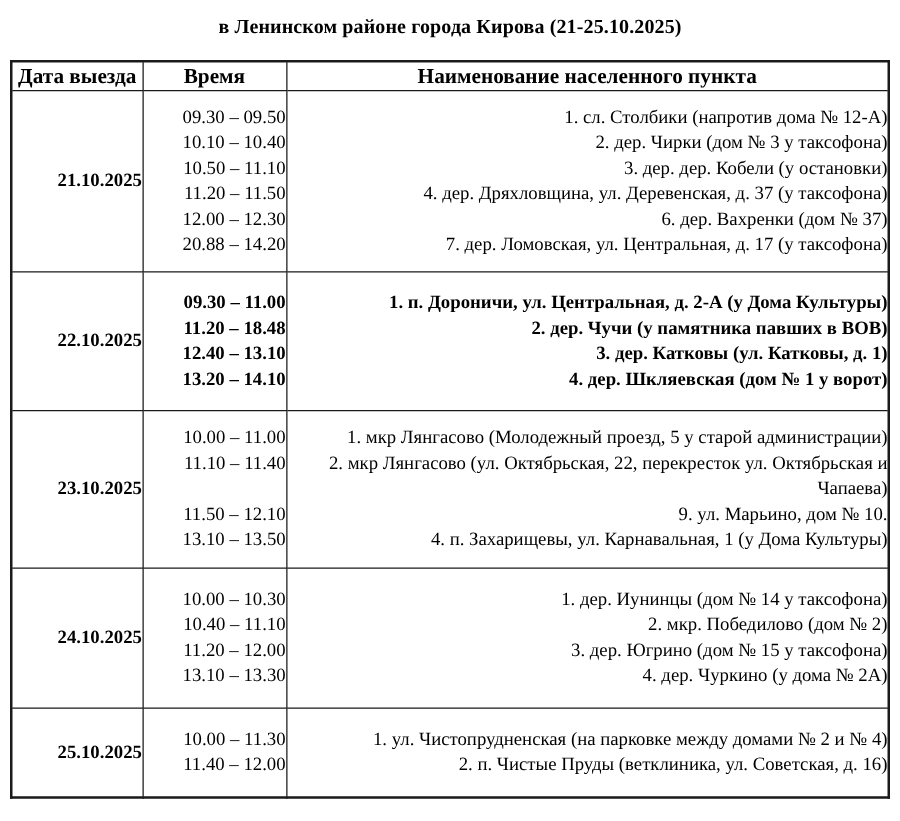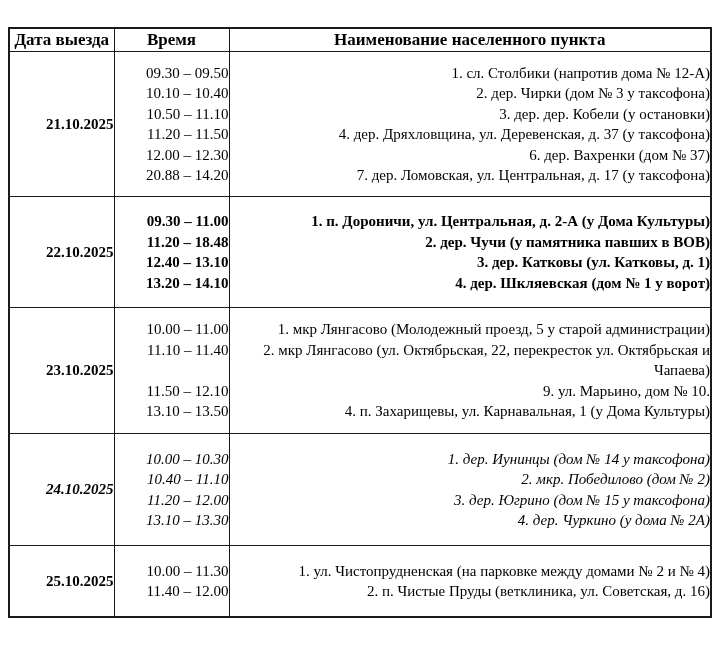--- a/index.html
+++ b/index.html
@@ -57,29 +57,30 @@
   }
   td.time-cell { text-align: center; }
   td.loc-cell  { text-align: left; padding: 0 6px 0 7px; }
   .ln {
     line-height: 20.5px;
     min-height: 20.5px;
   }
   tr.h1 td { height: 144px; }
   tr.h2 td { height: 110px; font-weight: bold; }
   tr.h3 td { height: 125px; }
-  tr.h4 td { height: 111px; font-style: italic; }
+  tr.h4 td { height: 111px; }
   tr.h5 td { height: 70px; }
 </style>
 </head>
 <body>
 
 <div class="page">
 
   <div class="title">
+    <div>в Ленинском районе города Кирова (21-25.10.2025)</div>
   </div>
 
   <table class="schedule">
     <colgroup>
       <col class="c-date">
         <col class="c-time">
         <col class="c-loc">
     </colgroup>
     <thead>
       <tr>

